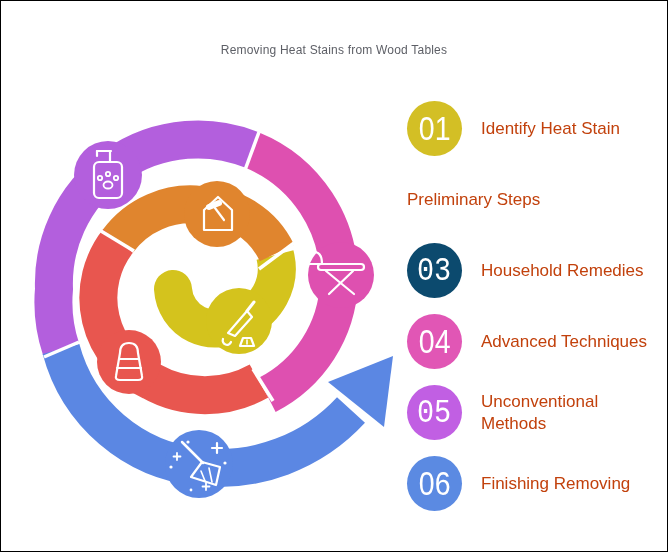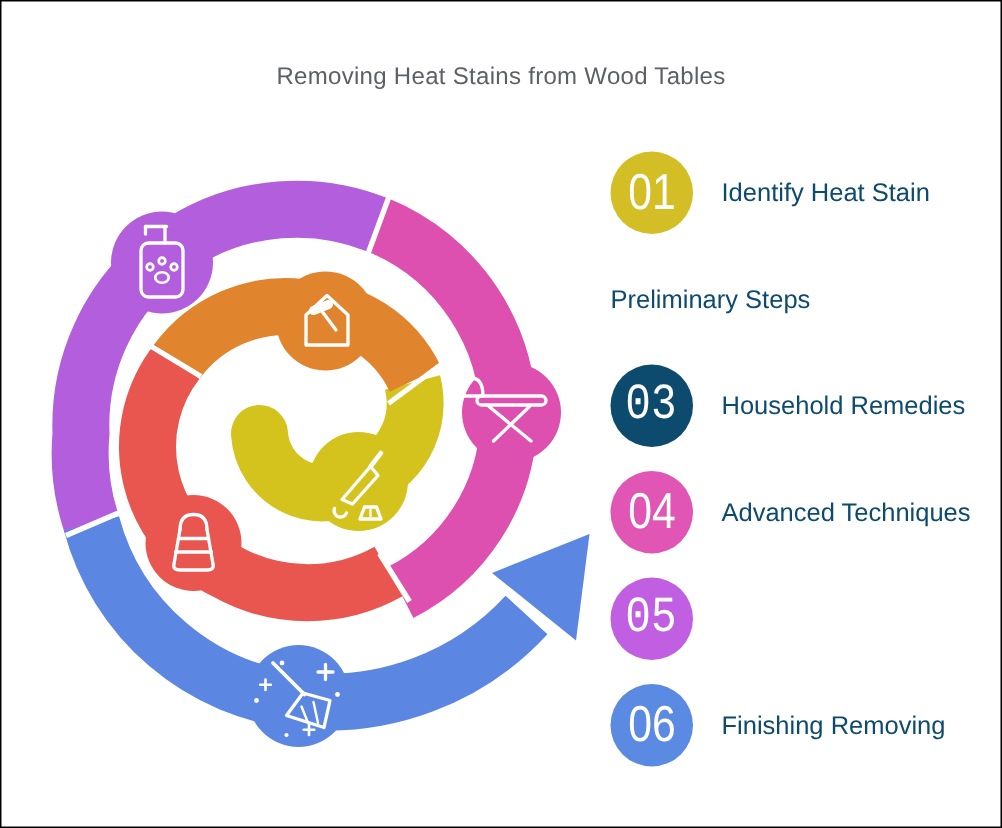--- a/index.html
+++ b/index.html
@@ -3,35 +3,35 @@
 <meta charset="utf-8">
 <style>
   html,body{margin:0;padding:0;background:#fff;}
   .page{
     position:relative;width:666px;height:550px;
     border:1px solid #000;background:#fff;overflow:hidden;
     font-family:"Liberation Sans",sans-serif;
   }
   .title{
     position:absolute;top:42px;left:0;right:0;
-    text-align:center;font-size:16px;color:#5d5f66;letter-spacing:.2px;
+    text-align:center;font-size:12px;color:#5d5f66;letter-spacing:.2px;
   }
   .spiral-svg{position:absolute;left:0;top:0;}
   .steps{
     position:absolute;left:406px;top:100px;
     display:flex;flex-direction:column;gap:16px;
   }
   .step-row{display:flex;align-items:center;gap:19px;min-height:55px;}
   .step-circle{
     flex:0 0 55px;width:55px;height:55px;border-radius:50%;
     display:flex;align-items:center;justify-content:center;
     color:#ffffff;font-size:30px;font-weight:300;
   }
   .step-circle span{display:inline-block;transform:scale(.95,1.12);}
-  .step-label{font-size:17px;color:#0c4a6e;width:174px;line-height:1.25;}
+  .step-label{font-size:17px;color:#c2410c;width:174px;line-height:1.25;}
   .band{fill:none;stroke-width:38;}
   .band-round{fill:none;stroke-width:38;stroke-linecap:round;}
   .jline{stroke:#ffffff;stroke-width:3.5;stroke-linecap:butt;}
   .ico{stroke:#ffffff;fill:none;stroke-width:2.2;stroke-linecap:round;stroke-linejoin:round;}
   .ico-fill{fill:#ffffff;stroke:none;}
 </style>
 </head>
 <body>
 
 <div class="page">
@@ -136,20 +136,21 @@
     <div class="step-row">
       <div class="step-circle" style="background: rgb(225, 86, 181);">
           <span>04</span>
         </div>
       <div class="step-label">Advanced Techniques</div>
     </div>
     <div class="step-row">
       <div class="step-circle" style="background: rgb(193, 95, 227); font-family: Liberation Mono, monospace;">
           <span>05</span>
         </div>
+      <div class="step-label">Unconventional Methods</div>
     </div>
     <div class="step-row">
       <div class="step-circle" style="background: rgb(91, 138, 226);">
           <span>06</span>
         </div>
       <div class="step-label">Finishing Removing</div>
     </div>
   </div>
 
 </div>

